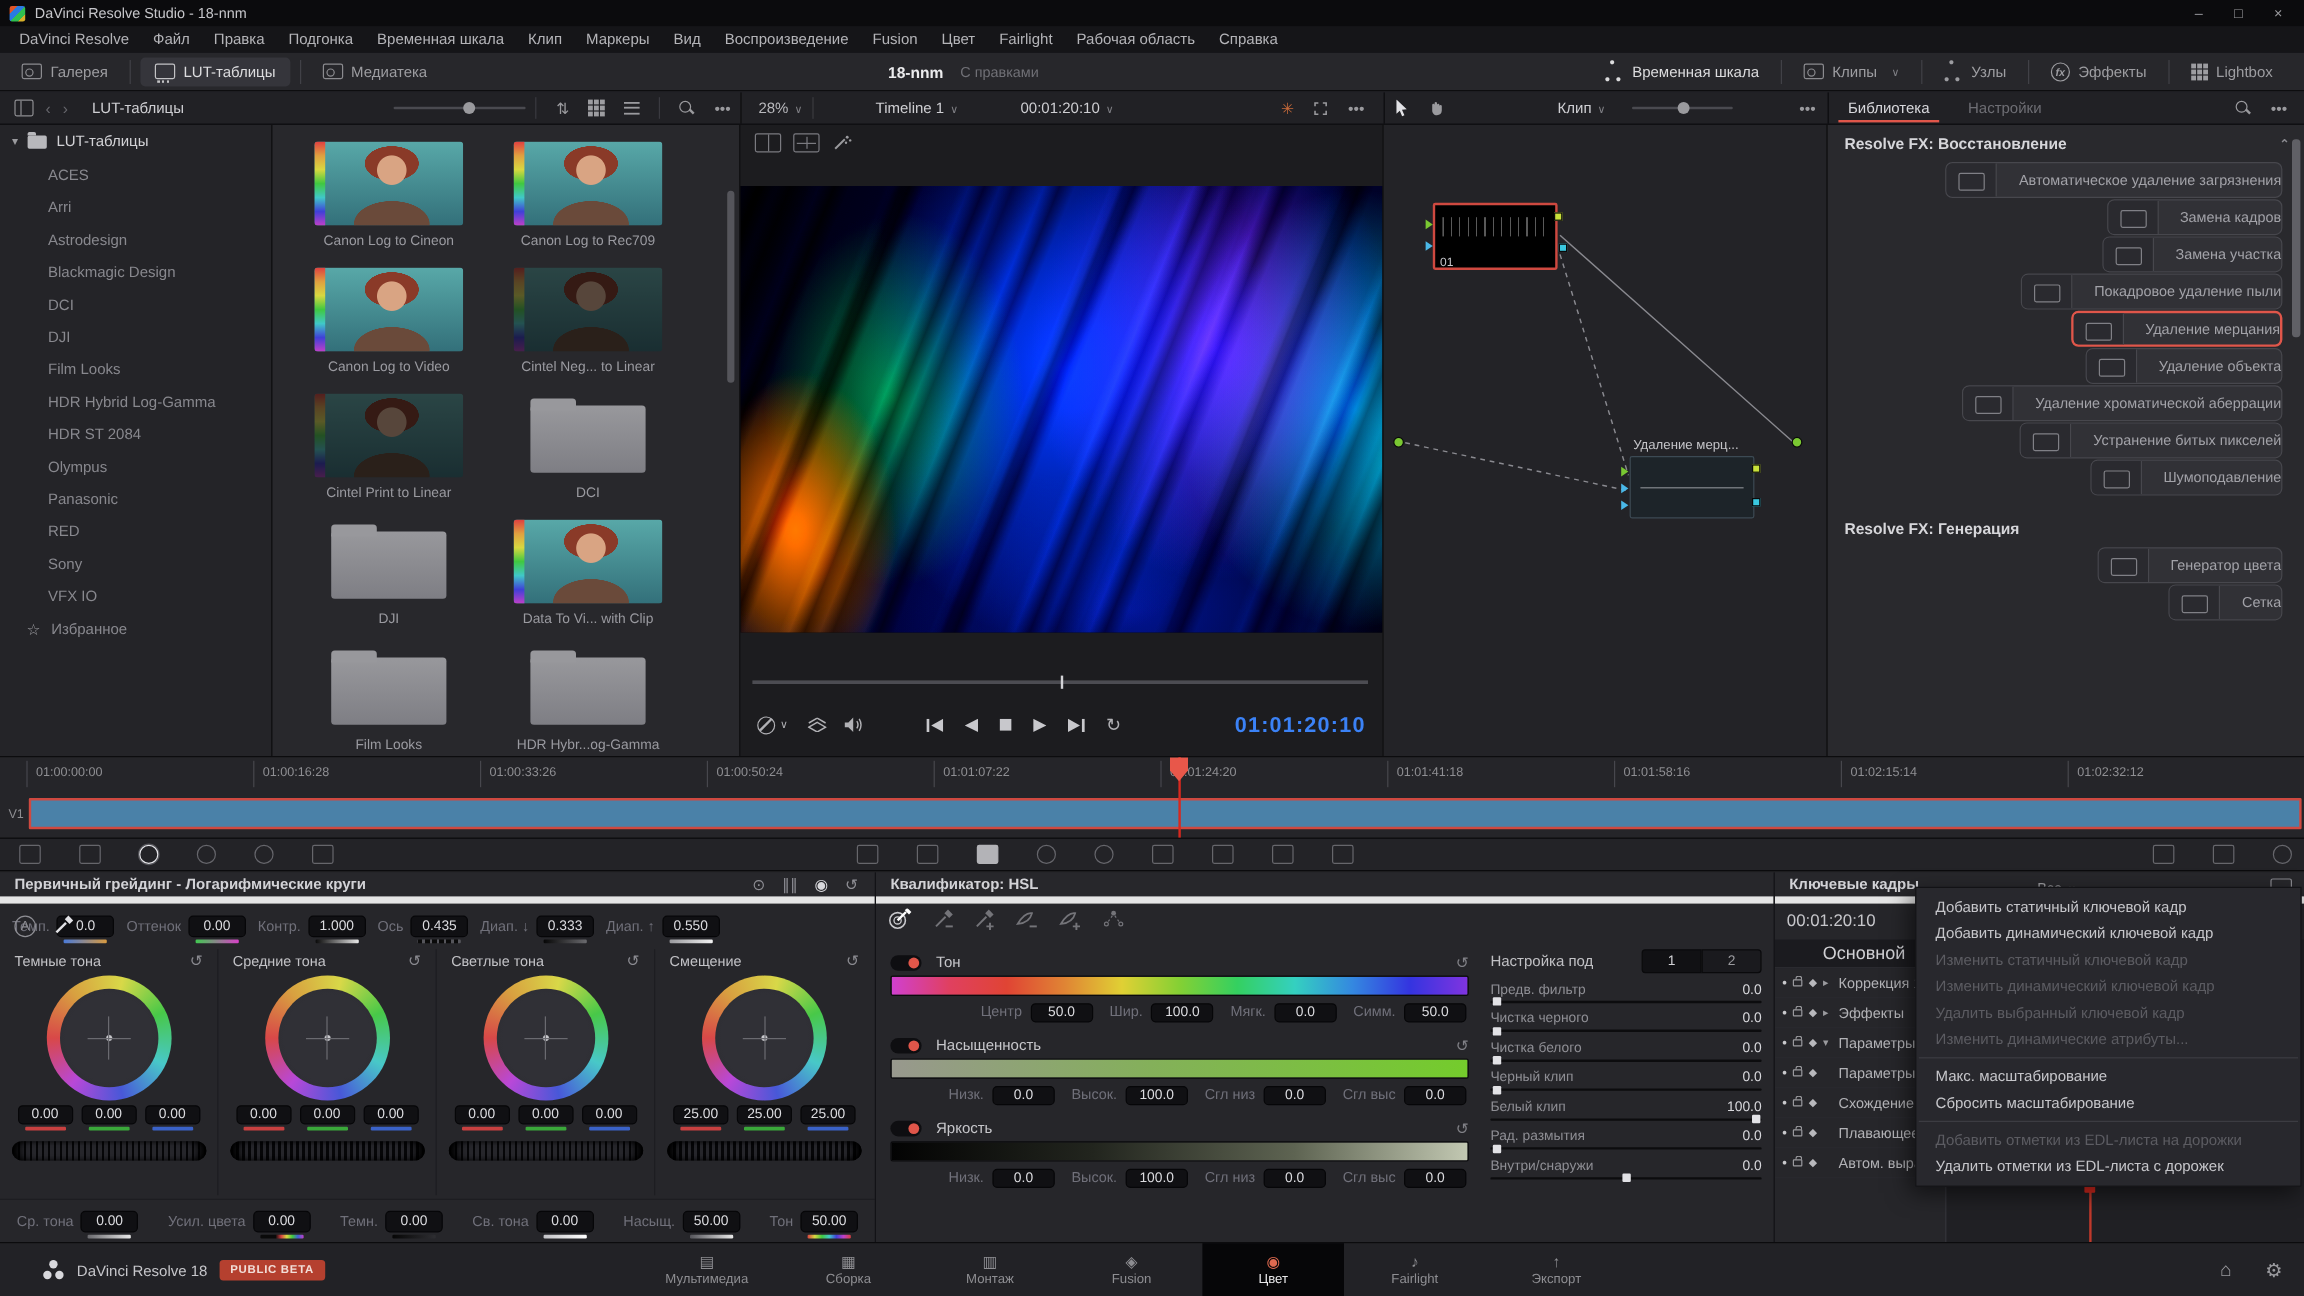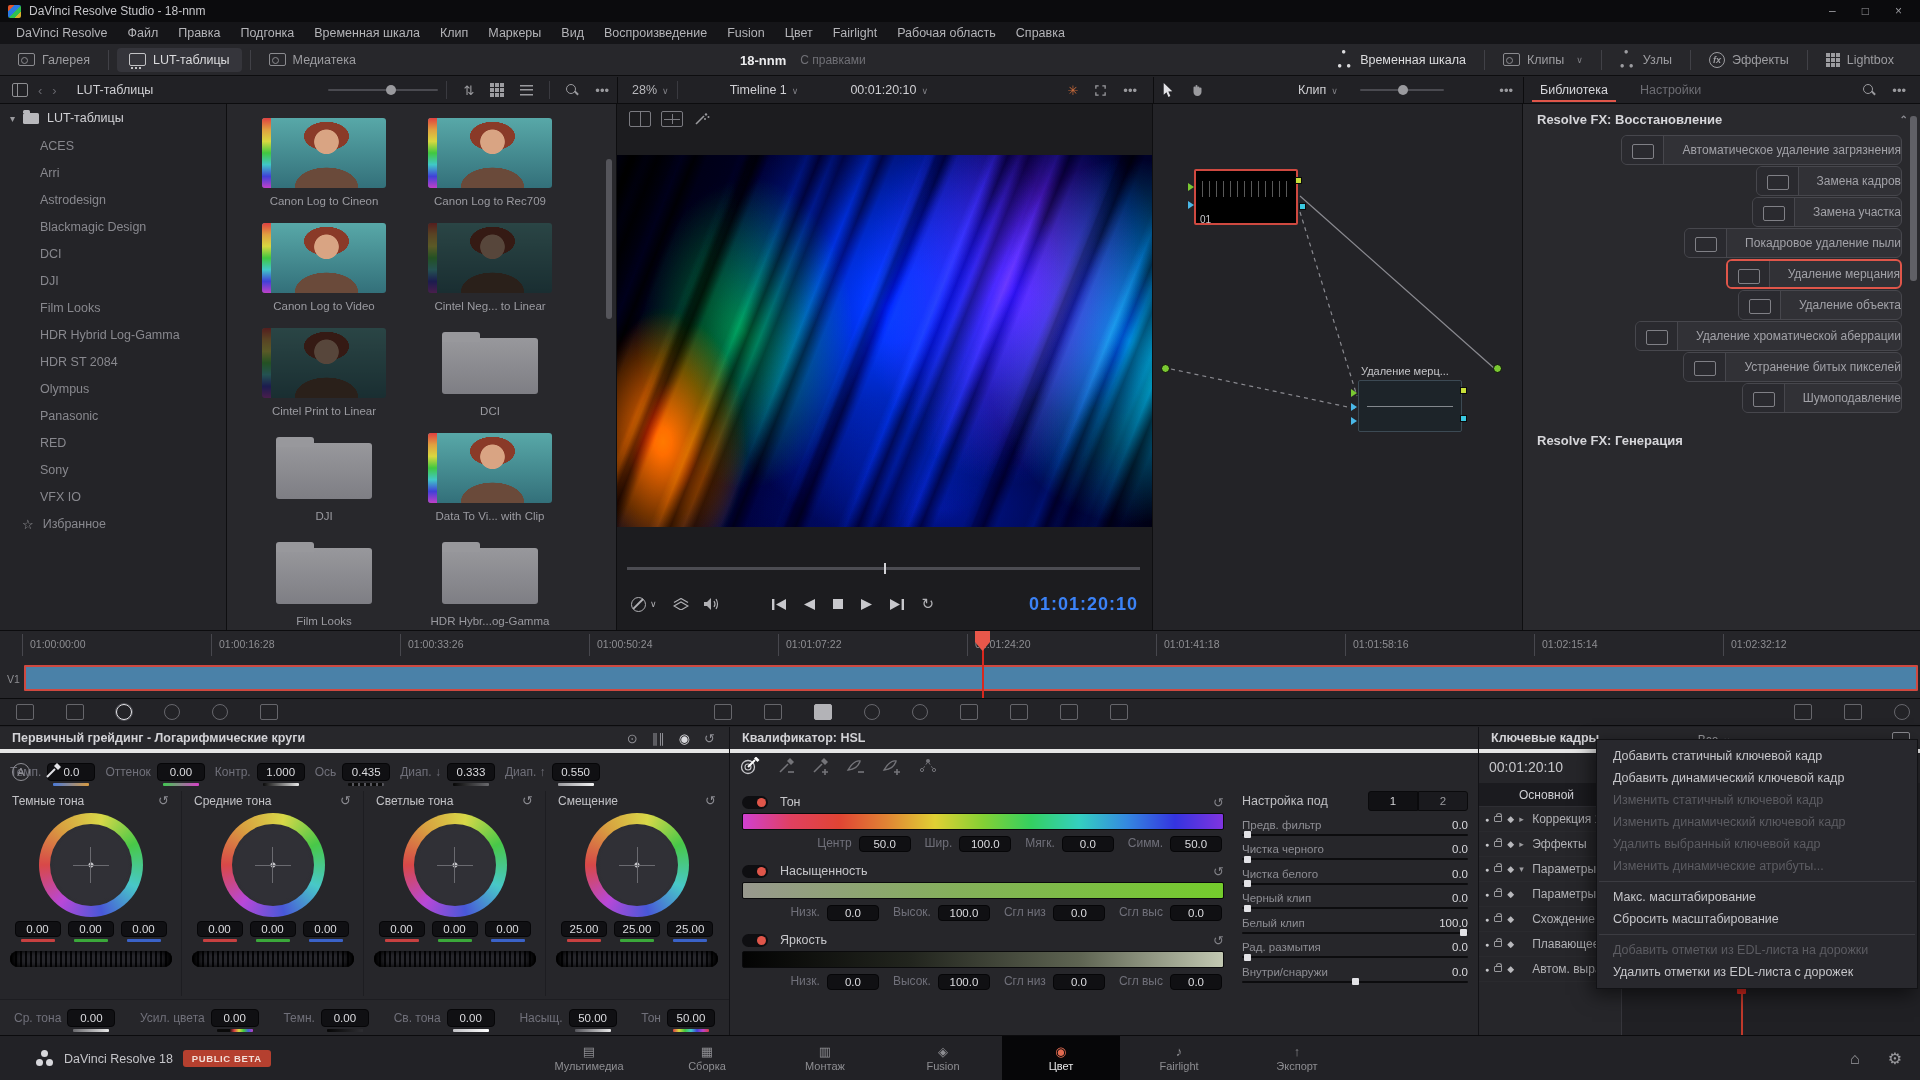--- a/index.html
+++ b/index.html
@@ -176,21 +176,21 @@
 
   
   #palbar { position:absolute; left:0; top:698px; width:1920px; height:28px; background:#232327; border-top:1px solid #0b0b0d; border-bottom:1px solid #0b0b0d; display:flex; align-items:center; }
   .pal { width:18px; height:16px; margin:0 16px; border:1px solid #77777d; border-radius:2px; opacity:.8; }
   .pal.round { border-radius:50%; width:16px; }
   .pal.active { border-color:#e6e6ea; opacity:1; box-shadow:0 0 0 1px #55555b; }
   .pal.bright { background:#d8d8dc; border-color:#d8d8dc; }
 
   
   #palettes { position:absolute; left:0; top:727px; width:1920px; height:308px; background:#26262a; }
-  .phead { position:absolute; top:0; height:26px; display:flex; align-items:center; border-bottom:4px solid #e5e5e5; background:#27272b;text-align:center; }
+  .phead { position:absolute; top:0; height:26px; display:flex; align-items:center; border-bottom:6px solid #e5e5e5; background:#27272b;text-align:center; }
   .phead .ptitle { color:#d2d2d6; font-size:12.5px; font-weight:bold; padding-left:12px; }
   .phead .picos { margin-left:auto; display:flex; gap:14px; padding-right:14px; color:#8e8e94; font-size:13px; }
   .pdiv { position:absolute; top:0; bottom:0; width:1px; background:#121216; z-index:4; }
 
   
   #primaries { position:absolute; left:0; top:0; width:729px; height:100%; }
   #adjrow { position:absolute; left:0; top:28px; width:100%; height:34px; display:flex; align-items:center; gap:10px; padding:0 10px; }
   .acirc { width:18px; height:18px; border:1.5px solid #8e8e94; border-radius:50%; color:#8e8e94; font-size:11px; display:flex; align-items:center; justify-content:center; }
   .adj { display:flex; align-items:center; gap:6px; position:relative; }
   .adj .flabel { white-space:nowrap; }
@@ -262,21 +262,21 @@
   .mrow .mvalue { margin-left:auto; color:#d8d8dc; }
   .mtrack { position:relative; height:2px; background:#0c0c0e; margin-top:3px; border-radius:1px; }
   .mthumb { position:absolute; top:-2.5px; width:7px; height:7px; background:#e2e2e6; border-radius:1px; margin-left:-3px; }
 
   
   #keyframes { position:absolute; left:1479px; top:0; width:441px; height:100%; }
   #kf-filter { position:absolute; right:190px; top:6px; color:#9a9a9e; font-size:12px; }
   #kf-opt { position:absolute; right:10px; top:5px; width:18px; height:15px; border:1px solid #8a8a90; border-radius:2px; }
   #kf-tc { position:absolute; left:10px; top:32px; color:#c6c6ca; font-size:14px; }
   #kf-master { position:absolute; left:0; top:56px; width:142px; height:24px; background:#1b1b1f; border-bottom:1px solid #2e2e33; display:flex; align-items:center; }
-  #kf-master span { padding-left:40px; color:#d0d0d4; font-size:12px; }
+  #kf-master span { padding-left:40px; color:#d0d0d4; font-size:15px; }
   #kfrows { position:absolute; left:0; top:80px; width:142px; }
   .kfrow { height:25px; display:flex; align-items:center; gap:5px; padding-left:6px; border-bottom:1px solid #2a2a2e; }
   .kdot { color:#c8c8cc; font-size:7px; }
   .klock { width:8px; height:6px; border:1px solid #9a9a9e; border-radius:1px; position:relative; display:inline-block; }
   .klock::before { content:""; position:absolute; left:1px; top:-4px; width:4px; height:3px; border:1px solid #9a9a9e; border-bottom:none; border-radius:3px 3px 0 0; }
   .kdiamond { color:#b8b8bc; font-size:9px; }
   .kchev { color:#9a9a9e; font-size:9px; width:8px; }
   .klabel { color:#b2b2b6; font-size:12px; white-space:nowrap; overflow:hidden; }
   #kf-timeline { position:absolute; left:142px; top:56px; right:0; bottom:0; background:#202024; border-left:1px solid #36363c; }
   #kf-playline { position:absolute; left:262px; top:220px; bottom:0; width:1.5px; background:#c0392b; z-index:30; }
@@ -702,20 +702,32 @@
           </div>
 
           <div class="fxitem">
             <span class="fxic"></span>
             <span class="fxlabel">Шумоподавление</span>
           </div>
         </div>
       <div class="fxsection" style="margin-top:12px;">
         <span>Resolve FX: Генерация</span>
       </div>
+      <div class="fxlist">
+
+          <div class="fxitem">
+            <span class="fxic"></span>
+            <span class="fxlabel">Генератор цвета</span>
+          </div>
+
+          <div class="fxitem">
+            <span class="fxic"></span>
+            <span class="fxlabel">Сетка</span>
+          </div>
+        </div>
       <span id="libscroll"></span>
     </div>
   </div>
 
   <div id="tlstrip">
     <div id="ruler">
 
         <div class="tick">
           <span class="ticklabel">01:00:00:00</span>
         </div>

